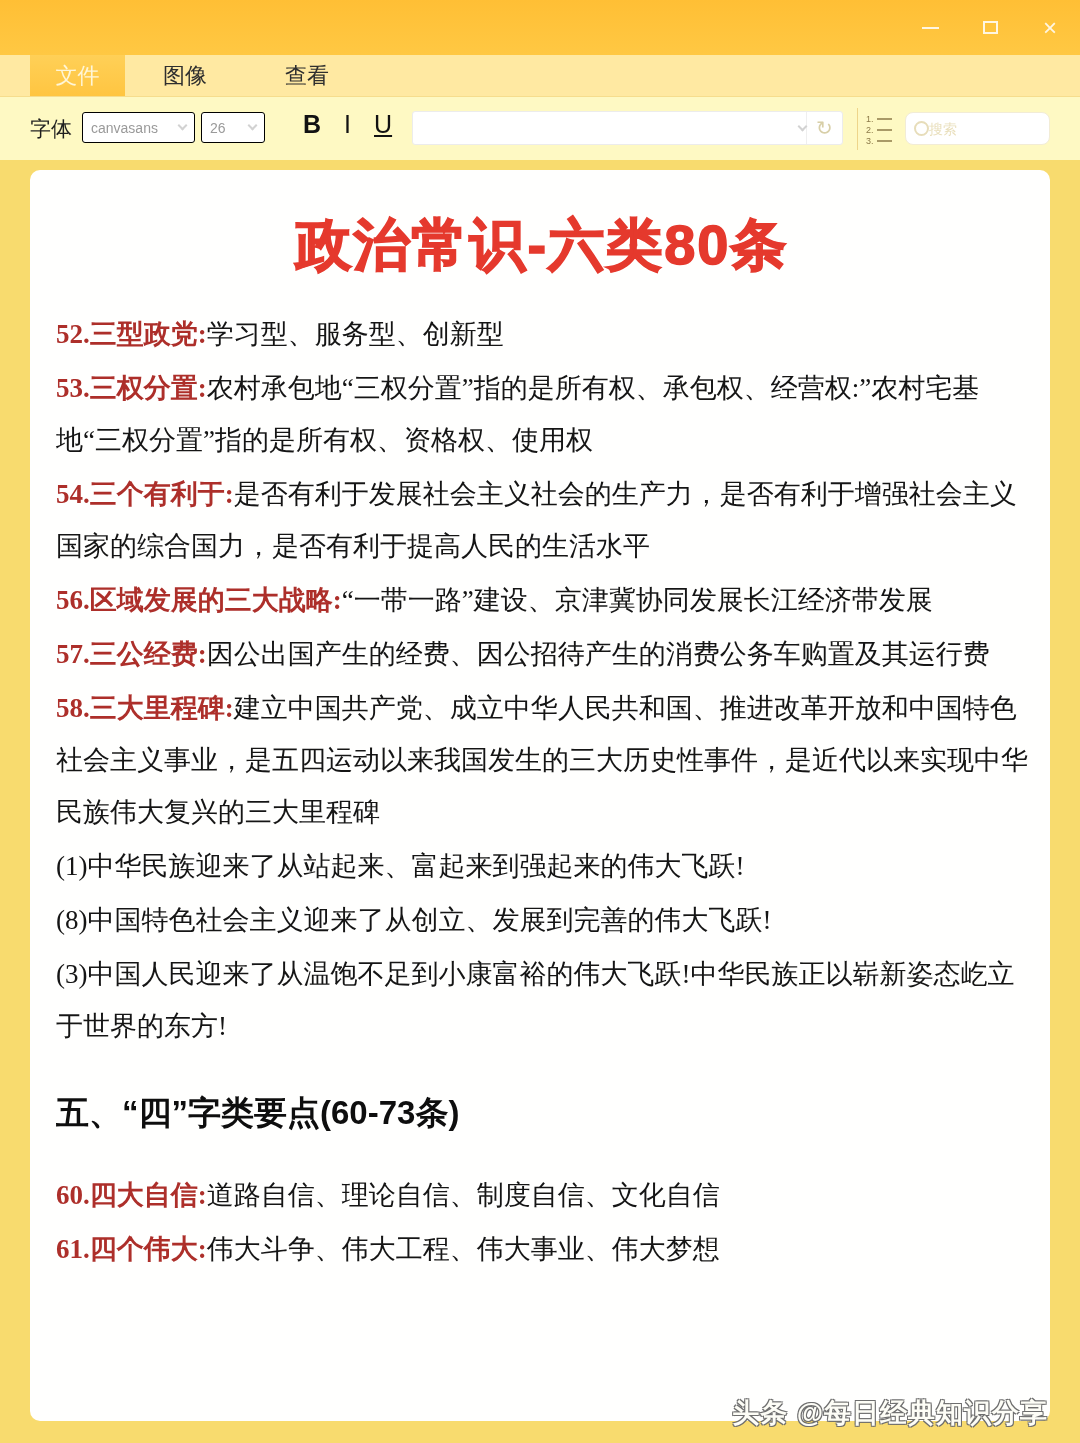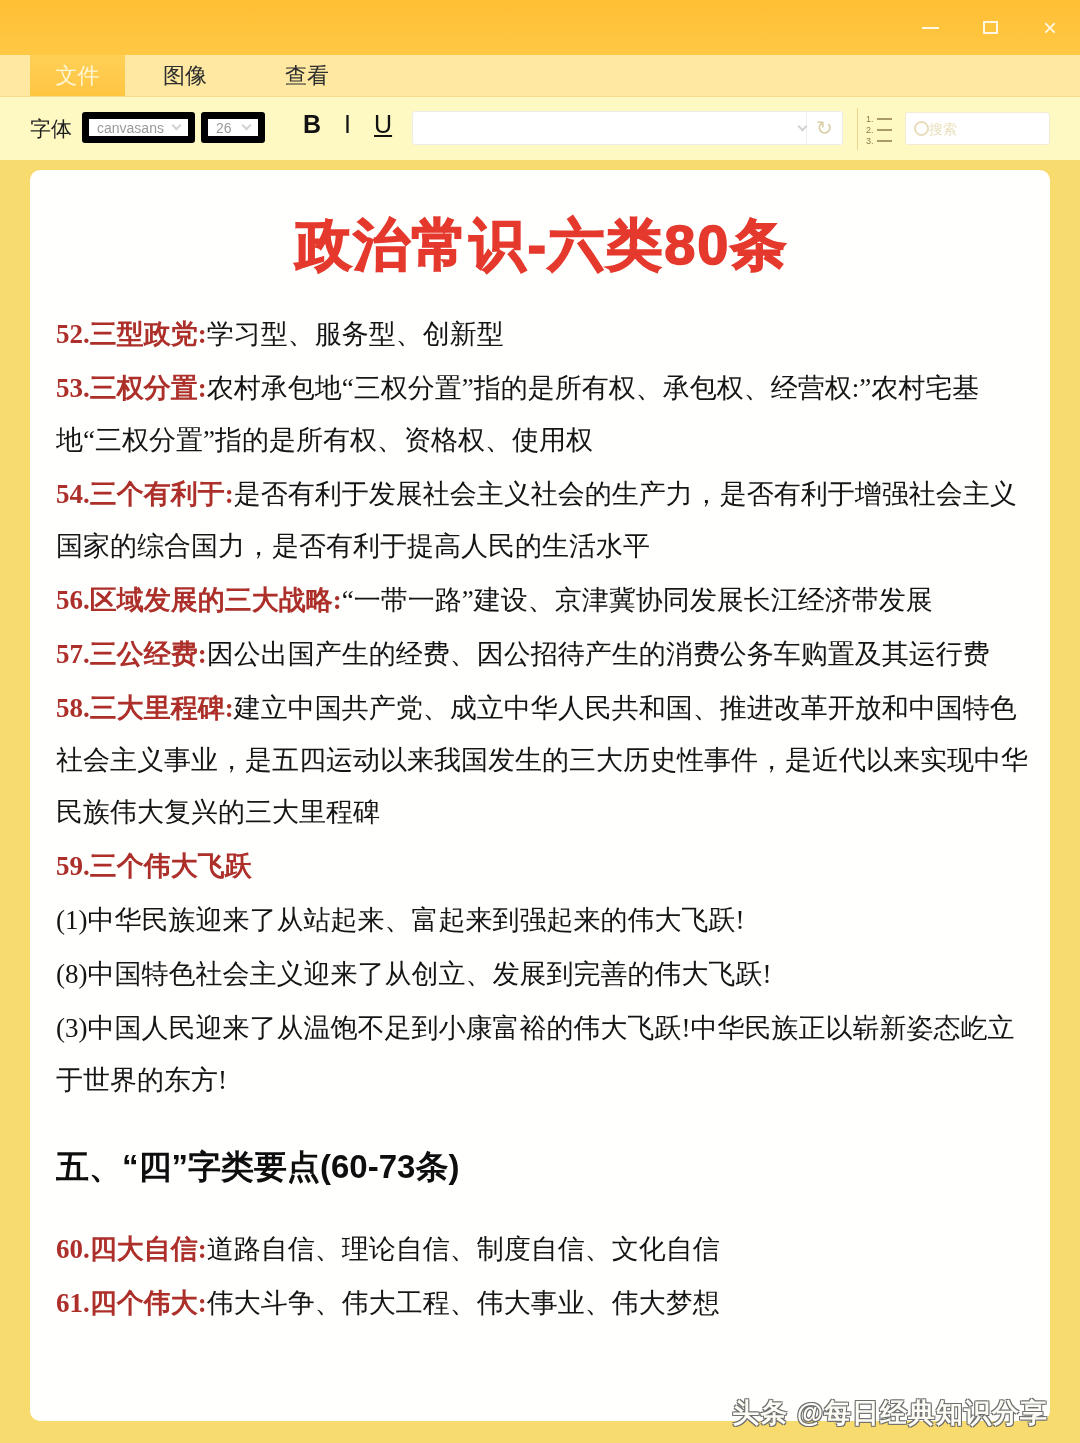--- a/index.html
+++ b/index.html
@@ -30,21 +30,21 @@
   .tab-file { left:30px; width:95px; background:linear-gradient(180deg,#ffd057,#ffc541); color:#fff6d8; }
   .tab-image { left:140px; width:90px; }
   .tab-view { left:262px; width:90px; }
 
   .toolbar {
     position:absolute; top:96px; left:0; width:1080px; height:64px;
     background:#fef9c3; border-top:1px solid #f6dd8d;
   }
   .font-label { position:absolute; left:30px; top:18px; font-size:21px; color:#1f1f1f; }
   .select-box {
-    position:absolute; top:15px; height:31px; background:#fff; border:7px solid #000000;
+    position:absolute; top:15px; height:31px; background:#fff; border:1px solid #000000;
     border-radius:3px; display:flex; align-items:center; padding:0 8px; color:#9a9a9a; font-size:14px;
   }
   .sel-font { left:82px; width:113px; }
   .sel-size { left:201px; width:64px; }
   .select-box .grow { flex:1; }
   .chev { width:7px; height:7px; border-right:2px solid #d2d2d2; border-bottom:2px solid #d2d2d2;
           transform:rotate(45deg); margin-left:6px; margin-top:-4px; flex:none; }
   .biu { position:absolute; left:303px; top:13px; display:flex; gap:23px; font-size:25px; color:#121212; }
   .biu .b { font-weight:700; }
   .biu .u { text-decoration:underline; }
@@ -57,21 +57,21 @@
     width:36px; height:100%; border-left:1px solid #efefef; display:flex; align-items:center; justify-content:center;
     color:#d8cfa8; font-size:20px;
   }
   .vdivider { position:absolute; left:857px; top:11px; width:1px; height:42px; background:#eed58a; }
   .numlist { position:absolute; left:866px; top:16px; width:32px; cursor:default; }
   .numlist .row { display:flex; align-items:center; height:11px; }
   .numlist .n { font-size:9px; color:#8c7a48; width:11px; }
   .numlist .d { width:15px; height:2px; background:#8c7a48; opacity:.75; }
   .searchbox {
     position:absolute; left:905px; top:15px; width:145px; height:33px;
-    background:#fff; border:1px solid #f2ecd6; border-radius:3px;
+    background:#fff; border:1px solid #f2ecd6; border-radius:8px;
     display:flex; align-items:center; padding:0 8px;
   }
   .search-circle { width:15px; height:15px; border:2px solid #e7ddba; border-radius:50%; flex:none; }
   .searchbox input { flex:1; border:none; outline:none; min-width:0; font-size:14px; background:transparent; color:#b9ad85; }
   .searchbox input::placeholder { color:#e9dfbc; }
 
   
   .card {
     position:absolute; left:30px; top:170px; width:1020px; height:1251px;
     background:#fffffe; border-radius:10px; overflow:hidden;
@@ -178,21 +178,20 @@
 
   <p class="blk item"><span class="red">54.三个有利于:</span><span class="txt">是否有利于发展社会主义社会的生产力，是否有利于增强社会主义国家的综合国力，是否有利于提高人民的生活水平</span></p>
 
 
   <p class="blk item"><span class="red">56.区域发展的三大战略:</span><span class="txt">“一带一路”建设、京津冀协同发展长江经济带发展</span></p>
 
   <p class="blk item"><span class="red">57.三公经费:</span><span class="txt">因公出国产生的经费、因公招待产生的消费公务车购置及其运行费</span></p>
 
   <p class="blk item"><span class="red">58.三大里程碑:</span><span class="txt">建立中国共产党、成立中华人民共和国、推进改革开放和中国特色社会主义事业，是五四运动以来我国发生的三大历史性事件，是近代以来实现中华民族伟大复兴的三大里程碑</span></p>
 
-  <p class="blk item"><span class="red">59.三个伟大飞跃</span><span class="txt"></span></p>
 
   <p class="blk para">(1)中华民族迎来了从站起来、富起来到强起来的伟大飞跃!</p>
 
   <p class="blk para">(8)中国特色社会主义迎来了从创立、发展到完善的伟大飞跃!</p>
 
   <p class="blk para">(3)中国人民迎来了从温饱不足到小康富裕的伟大飞跃!中华民族正以崭新姿态屹立于世界的东方!</p>
 
   <h2 class="blk section">五、“四”字类要点(60-73条)</h2>
 
   <p class="blk item"><span class="red">60.四大自信:</span><span class="txt">道路自信、理论自信、制度自信、文化自信</span></p>

